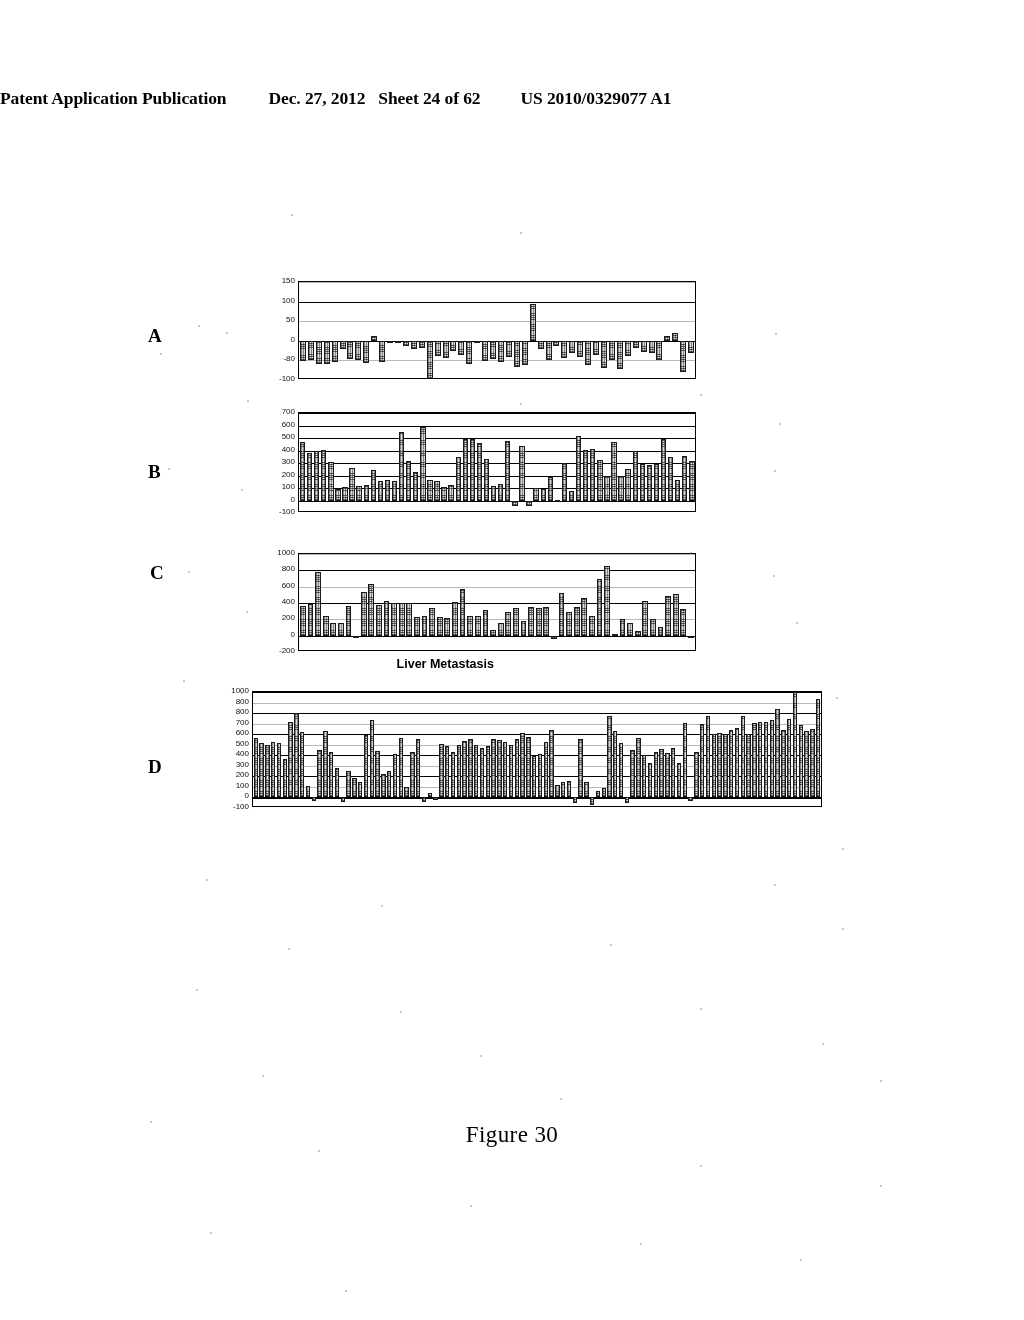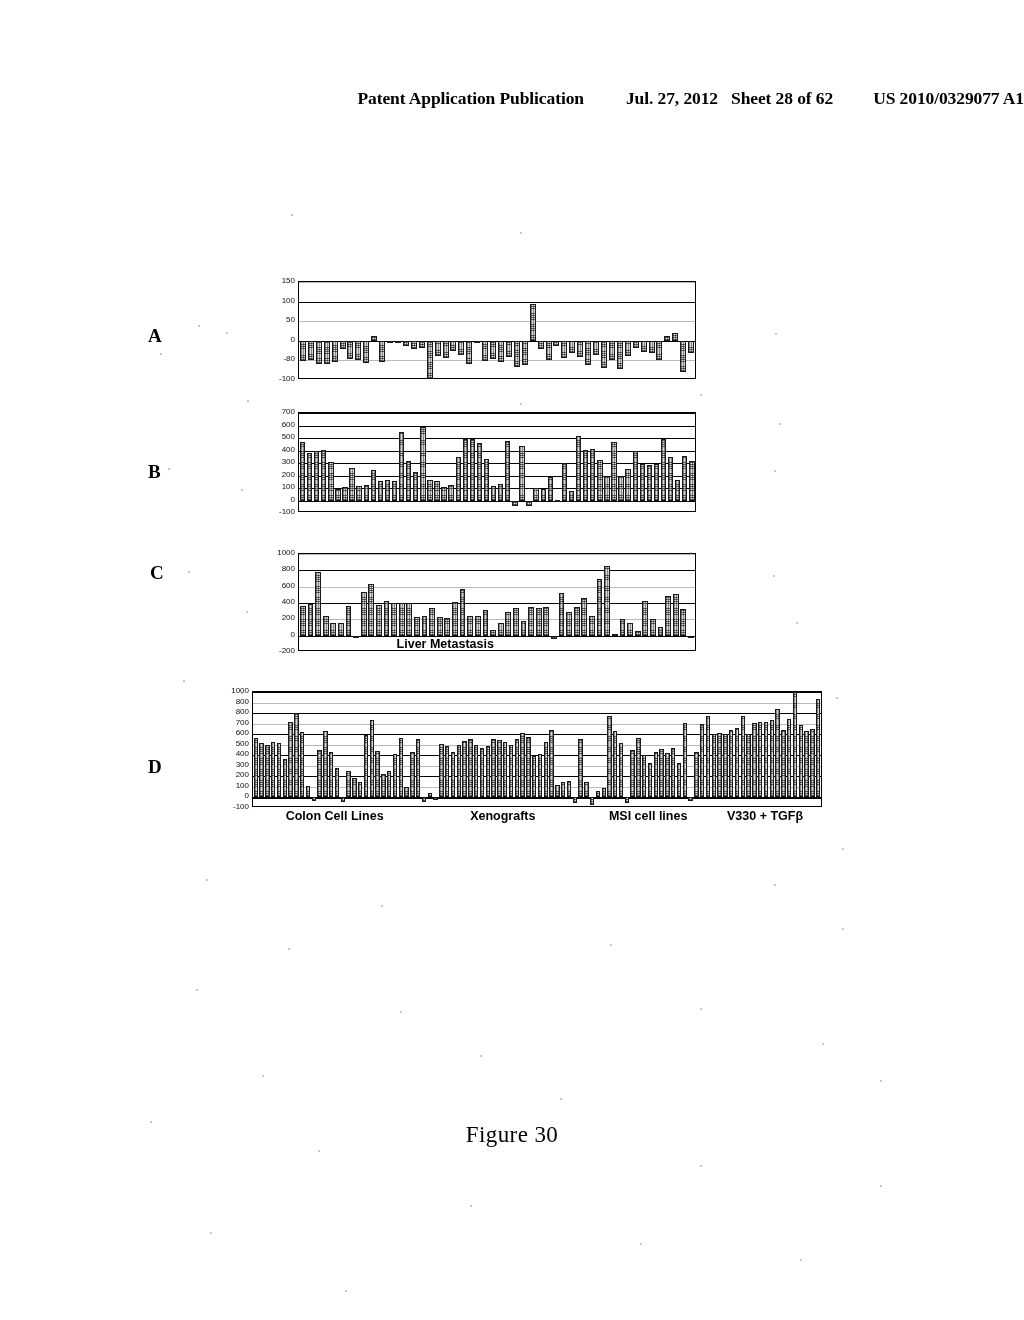--- a/index.html
+++ b/index.html
@@ -16,21 +16,21 @@
     overflow: hidden;
   }
 
   
   .page-header {
     position: absolute;
     top: 88px;
     left: 0;
     width: 1024px;
     display: flex;
-    justify-content: flex-end;
+    justify-content: flex-start;
     align-items: baseline;
     font-family: "Liberation Serif", serif;
     font-weight: bold;
     font-size: 17.5px;
     letter-spacing: -0.1px;
     white-space: nowrap;
   }
   .page-header .hdr-pub { margin-right: 42px; }
   .page-header .hdr-date { margin-right: 13px; }
   .page-header .hdr-sheet { margin-right: 40px; }
@@ -144,22 +144,22 @@
     position: absolute;
     background: #6b6b6b;
     border-radius: 50%;
   }
 </style>
 </head>
 <body>
 
 <div class="page-header">
   <span class="hdr-pub">Patent Application Publication</span>
-  <span class="hdr-date">Jul. 27, 2012</span>
-  <span class="hdr-sheet">Sheet 28 of 62</span>
+  <span class="hdr-date">Dec. 27, 2012</span>
+  <span class="hdr-sheet">Sheet 24 of 62</span>
   <span class="hdr-pat">US 2010/0329077 A1</span>
 </div>
 
 <div class="panel-letter" style="left:148px; top:325px;">A</div>
 <div class="panel-letter" style="left:148px; top:461px;">B</div>
 <div class="panel-letter" style="left:150px; top:562px;">C</div>
 <div class="panel-letter" style="left:148px; top:756px;">D</div>
 
 <div id="panel-a" class="panel" style="left:268px; top:281px; width:428px; height:98px;">
     <div class="axis-labels">
@@ -711,21 +711,21 @@
           <div class="bar" style="top: 40.425px; height: 41.2417px;"></div>
         </div>
         <div class="bar-slot">
           <div class="bar" style="top: 54.7167px; height: 26.95px;"></div>
         </div>
         <div class="bar-slot">
           <div class="bar" style="top: 81.6667px; height: 1.63333px;"></div>
         </div>
       </div>
     </div>
-    <div class="group-labels" style="left: 30px; width: 398px; top: 84px;">
+    <div class="group-labels" style="left: 30px; width: 398px; top: 104px;">
       <div class="group-label" style="left: 147.26px;">Liver Metastasis</div>
     </div>
   </div>
 <div id="panel-d" class="panel" style="left:222px; top:691px; width:600px; height:116px;">
     <div class="axis-labels">
       <div class="axis-tick-label" style="top: 0px;">1000</div>
       <div class="axis-tick-label" style="top: 10.5455px;">800</div>
       <div class="axis-tick-label" style="top: 21.0909px;">800</div>
       <div class="axis-tick-label" style="top: 31.6364px;">700</div>
       <div class="axis-tick-label" style="top: 42.1818px;">600</div>
@@ -1049,26 +1049,20 @@
         <div class="bar-slot">
           <div class="bar" style="top: 39.0182px; height: 66.4364px;"></div>
         </div>
         <div class="bar-slot">
           <div class="bar" style="top: 36.9091px; height: 68.5455px;"></div>
         </div>
         <div class="bar-slot">
           <div class="bar" style="top: 6.85455px; height: 98.6px;"></div>
         </div>
       </div>
-    </div>
-    <div class="group-labels" style="left: 30px; width: 570px; top: 118px;">
-      <div class="group-label" style="left: 82.65px;">Colon Cell Lines</div>
-      <div class="group-label" style="left: 250.8px;">Xenografts</div>
-      <div class="group-label" style="left: 396.15px;">MSI cell lines</div>
-      <div class="group-label" style="left: 513px;">V330 + TGFβ</div>
     </div>
   </div>
 
 <div class="figure-caption">Figure 30</div>
 
 <div class="speck" style="left: 291px; top: 214px; width: 2px; height: 2px; opacity: 0.5;"></div>
 <div class="speck" style="left: 520px; top: 232px; width: 2px; height: 2px; opacity: 0.5;"></div>
 <div class="speck" style="left: 198px; top: 325px; width: 2px; height: 2px; opacity: 0.5;"></div>
 <div class="speck" style="left: 226px; top: 332px; width: 2px; height: 2px; opacity: 0.5;"></div>
 <div class="speck" style="left: 160px; top: 353px; width: 2px; height: 2px; opacity: 0.5;"></div>

